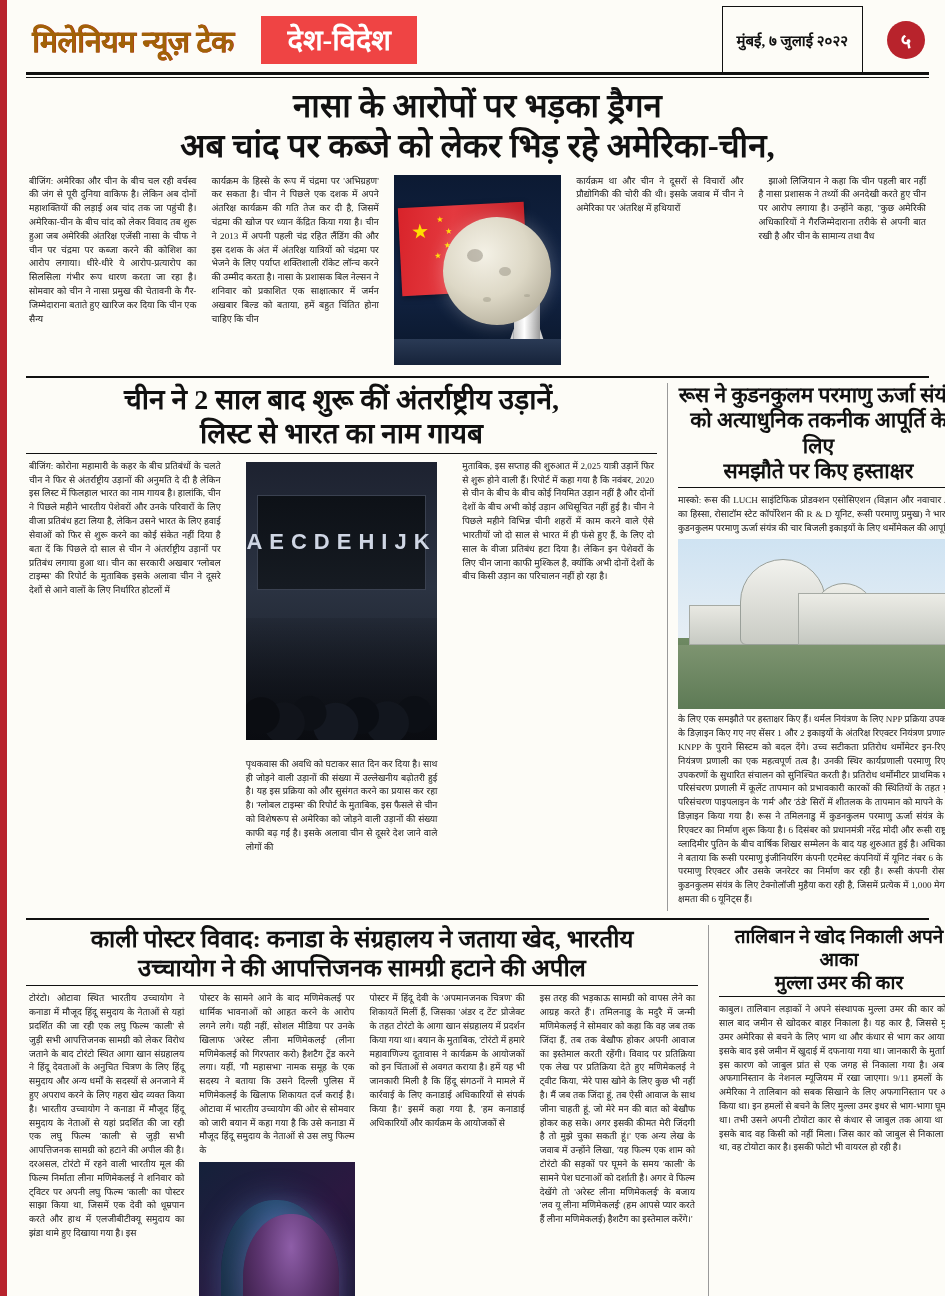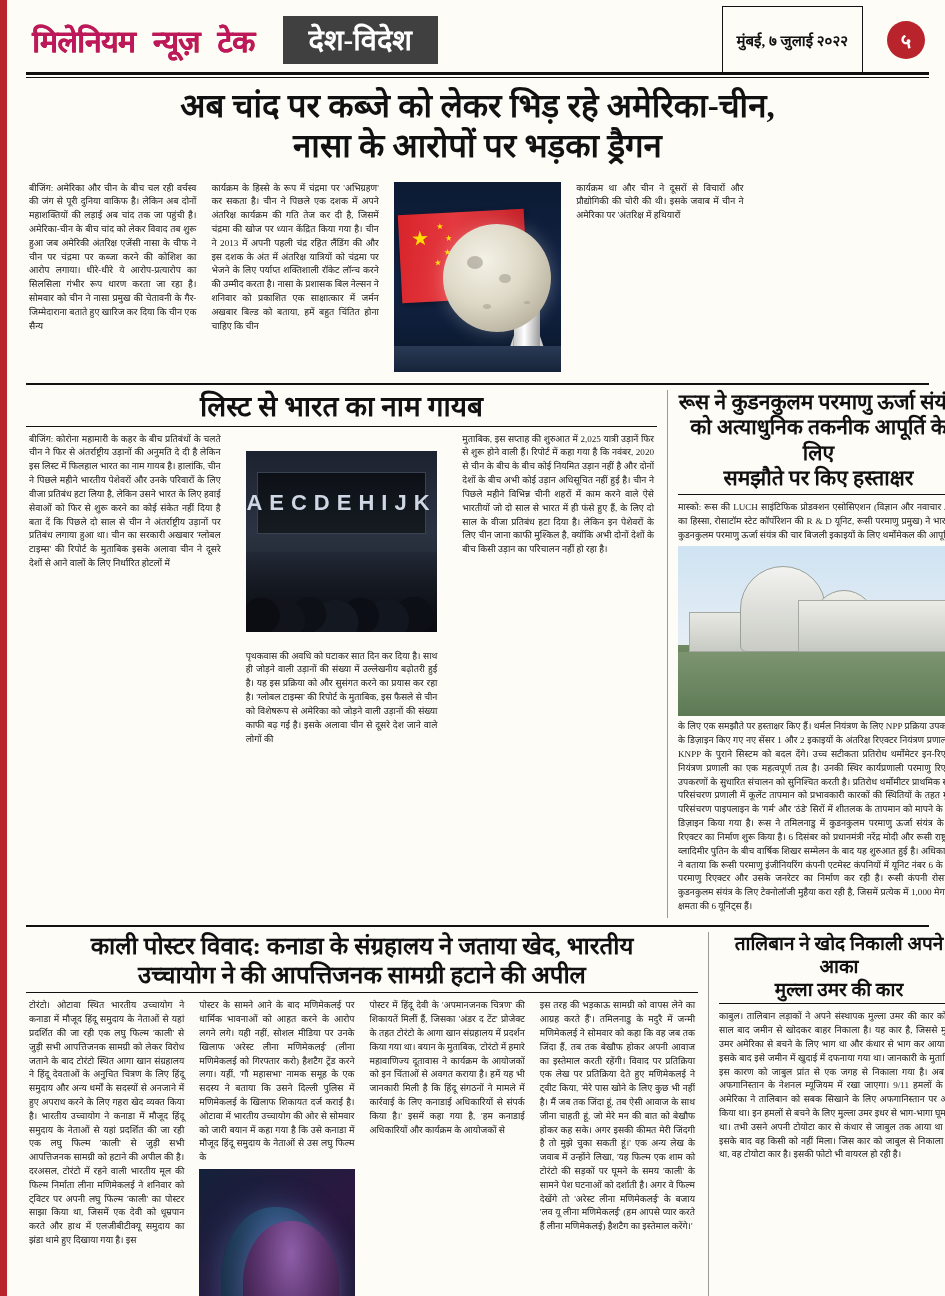--- a/index.html
+++ b/index.html
@@ -29,30 +29,30 @@
 
   
   .masthead {
     display: flex;
     align-items: center;
     gap: 10px;
     padding-left: 16px;
     height: 52px;
   }
   .brand {
-    color: #be185d;
-    font-family: Liberation Mono, monospace;
+    color: #a16207;
+    font-family: Liberation Serif, serif;
     font-weight: bold;
     font-size: 30px;
     letter-spacing: -0.5px;
     white-space: nowrap;
     text-shadow: 0.5px 0 0 #b8232c;
   }
   .section-badge {
-    background: #404040;
+    background: #ef4444;
     color: #fff;
     font-family: "Liberation Serif", serif;
     font-weight: bold;
     font-size: 29px;
     padding: 3px 26px 6px 26px;
     margin-left: 18px;
     white-space: nowrap;
   }
   .dateline {
     margin-left: auto;
@@ -108,21 +108,21 @@
   
   .content { margin-left: 10px; }
 
   .story1 { margin-top: 2px; }
   .story1-cols {
     display: grid;
     grid-template-columns: 1fr 1fr 1fr 1fr 1fr;
     gap: 0 9px;
     margin-top: 8px;
   }
-  .story1-cols > div { padding: 0 3px; margin-top: 7px; }
+  .story1-cols > div { padding: 0 3px; }
 
   .img-moon {
     position: relative;
     width: 100%;
     height: 190px;
     background: linear-gradient(180deg,#0c1a33 0%, #122445 55%, #0a1629 100%);
     overflow: hidden;
     margin-bottom: 4px;
   }
   .moon {
@@ -167,25 +167,25 @@
     content:""; position:absolute; right:-10px; bottom:0; width:10px; height:30px;
     background:#cfcfcf; clip-path: polygon(0 0,100% 100%,0 100%);
   }
   .ground {
     position:absolute; left:0; right:0; bottom:0; height:26px;
     background: linear-gradient(180deg,#2a3a55,#16233a);
   }
 
   .img-airport {
     width: 100%;
-    height: 181px;
+    height: 278px;
     background: linear-gradient(180deg,#1d2230 0%, #2b3342 45%, #141820 100%);
     position: relative;
     overflow: hidden;
-    margin-top: 18px;
+    margin-top: 2px;
   }
   .board {
     position:absolute; left:6%; top:12%;
     width: 88%; height: 34%;
     background: linear-gradient(180deg,#0d1117,#161b22);
     border: 1px solid #3a4150;
     color: #cfd6e4;
     font-family: "Liberation Sans", sans-serif;
     font-weight: bold;
     font-size: 22px;
@@ -300,22 +300,22 @@
     <div class="section-badge">देश-विदेश</div>
     <div class="dateline">मुंबई, ७ जुलाई २०२२</div>
     <div class="pageno">५</div>
   </div>
   <div class="rule-thick"></div>
   <div class="rule-thin"></div>
 
   <div class="content">
 
     <div class="story1">
+      <div class="hl hl-main">नासा के आरोपों पर भड़का ड्रैगन</div>
       <div class="hl hl-main">अब चांद पर कब्जे को लेकर भिड़ रहे अमेरिका-चीन,</div>
-      <div class="hl hl-main">नासा के आरोपों पर भड़का ड्रैगन</div>
 
       <div class="story1-cols">
         <div>
           <div class="body-col">
               <p class="first">बीजिंग: अमेरिका और चीन के बीच चल रही वर्चस्व की जंग से पूरी दुनिया वाकिफ है। लेकिन अब दोनों महाशक्तियों की लड़ाई अब चांद तक जा पहुंची है। अमेरिका-चीन के बीच चांद को लेकर विवाद तब शुरू हुआ जब अमेरिकी अंतरिक्ष एजेंसी नासा के चीफ ने चीन पर चंद्रमा पर कब्जा करने की कोशिश का आरोप लगाया। धीरे-धीरे ये आरोप-प्रत्यारोप का सिलसिला गंभीर रूप धारण करता जा रहा है। सोमवार को चीन ने नासा प्रमुख की चेतावनी के गैर-जिम्मेदाराना बताते हुए खारिज कर दिया कि चीन एक सैन्य</p>
             </div>
         </div>
         <div>
           <div class="body-col">
               <p class="first">कार्यक्रम के हिस्से के रूप में चंद्रमा पर 'अभिग्रहण' कर सकता है। चीन ने पिछले एक दशक में अपने अंतरिक्ष कार्यक्रम की गति तेज कर दी है, जिसमें चंद्रमा की खोज पर ध्यान केंद्रित किया गया है। चीन ने 2013 में अपनी पहली चंद्र रहित लैंडिंग की और इस दशक के अंत में अंतरिक्ष यात्रियों को चंद्रमा पर भेजने के लिए पर्याप्त शक्तिशाली रॉकेट लॉन्च करने की उम्मीद करता है। नासा के प्रशासक बिल नेल्सन ने शनिवार को प्रकाशित एक साक्षात्कार में जर्मन अखबार बिल्ड को बताया, हमें बहुत चिंतित होना चाहिए कि चीन</p>
@@ -335,30 +335,32 @@
             <div class="ground"></div>
           </div>
         </div>
         <div>
           <div class="body-col">
               <p class="first">कार्यक्रम था और चीन ने दूसरों से विचारों और प्रौद्योगिकी की चोरी की थी। इसके जवाब में चीन ने अमेरिका पर 'अंतरिक्ष में हथियारों</p>
             </div>
         </div>
         <div>
           <div class="body-col">
+            <p>झाओ लिजियान ने कहा कि चीन पहली बार नहीं है नासा प्रशासक ने तथ्यों की अनदेखी करते हुए चीन पर आरोप लगाया है। उन्होंने कहा, ''कुछ अमेरिकी अधिकारियों ने गैरजिम्मेदाराना तरीके से अपनी बात रखी है और चीन के सामान्य तथा वैध</p>
           </div>
         </div>
       </div>
     </div>
 
     <div class="section-rule"></div>
 
     <div class="split">
 
       <div>
+        <div class="hl hl-2">चीन ने 2 साल बाद शुरू कीं अंतर्राष्ट्रीय उड़ानें,</div>
         <div class="hl hl-2">लिस्ट से भारत का नाम गायब</div>
         <div class="section-rule-thin"></div>
         <div class="grid-2a">
           <div class="pad3">
             <div class="body-col">
                 <p class="first">बीजिंग: कोरोना महामारी के कहर के बीच प्रतिबंधों के चलते चीन ने फिर से अंतर्राष्ट्रीय उड़ानों की अनुमति दे दी है लेकिन इस लिस्ट में फिलहाल भारत का नाम गायब है। हालांकि, चीन ने पिछले महीने भारतीय पेशेवरों और उनके परिवारों के लिए वीजा प्रतिबंध हटा लिया है, लेकिन उसने भारत के लिए हवाई सेवाओं को फिर से शुरू करने का कोई संकेत नहीं दिया है बता दें कि पिछले दो साल से चीन ने अंतर्राष्ट्रीय उड़ानों पर प्रतिबंध लगाया हुआ था। चीन का सरकारी अखबार 'ग्लोबल टाइम्स' की रिपोर्ट के मुताबिक इसके अलावा चीन ने दूसरे देशों से आने वालों के लिए निर्धारित होटलों में</p>
               </div>
           </div>
           <div class="pad3">
             <div class="img-airport">

